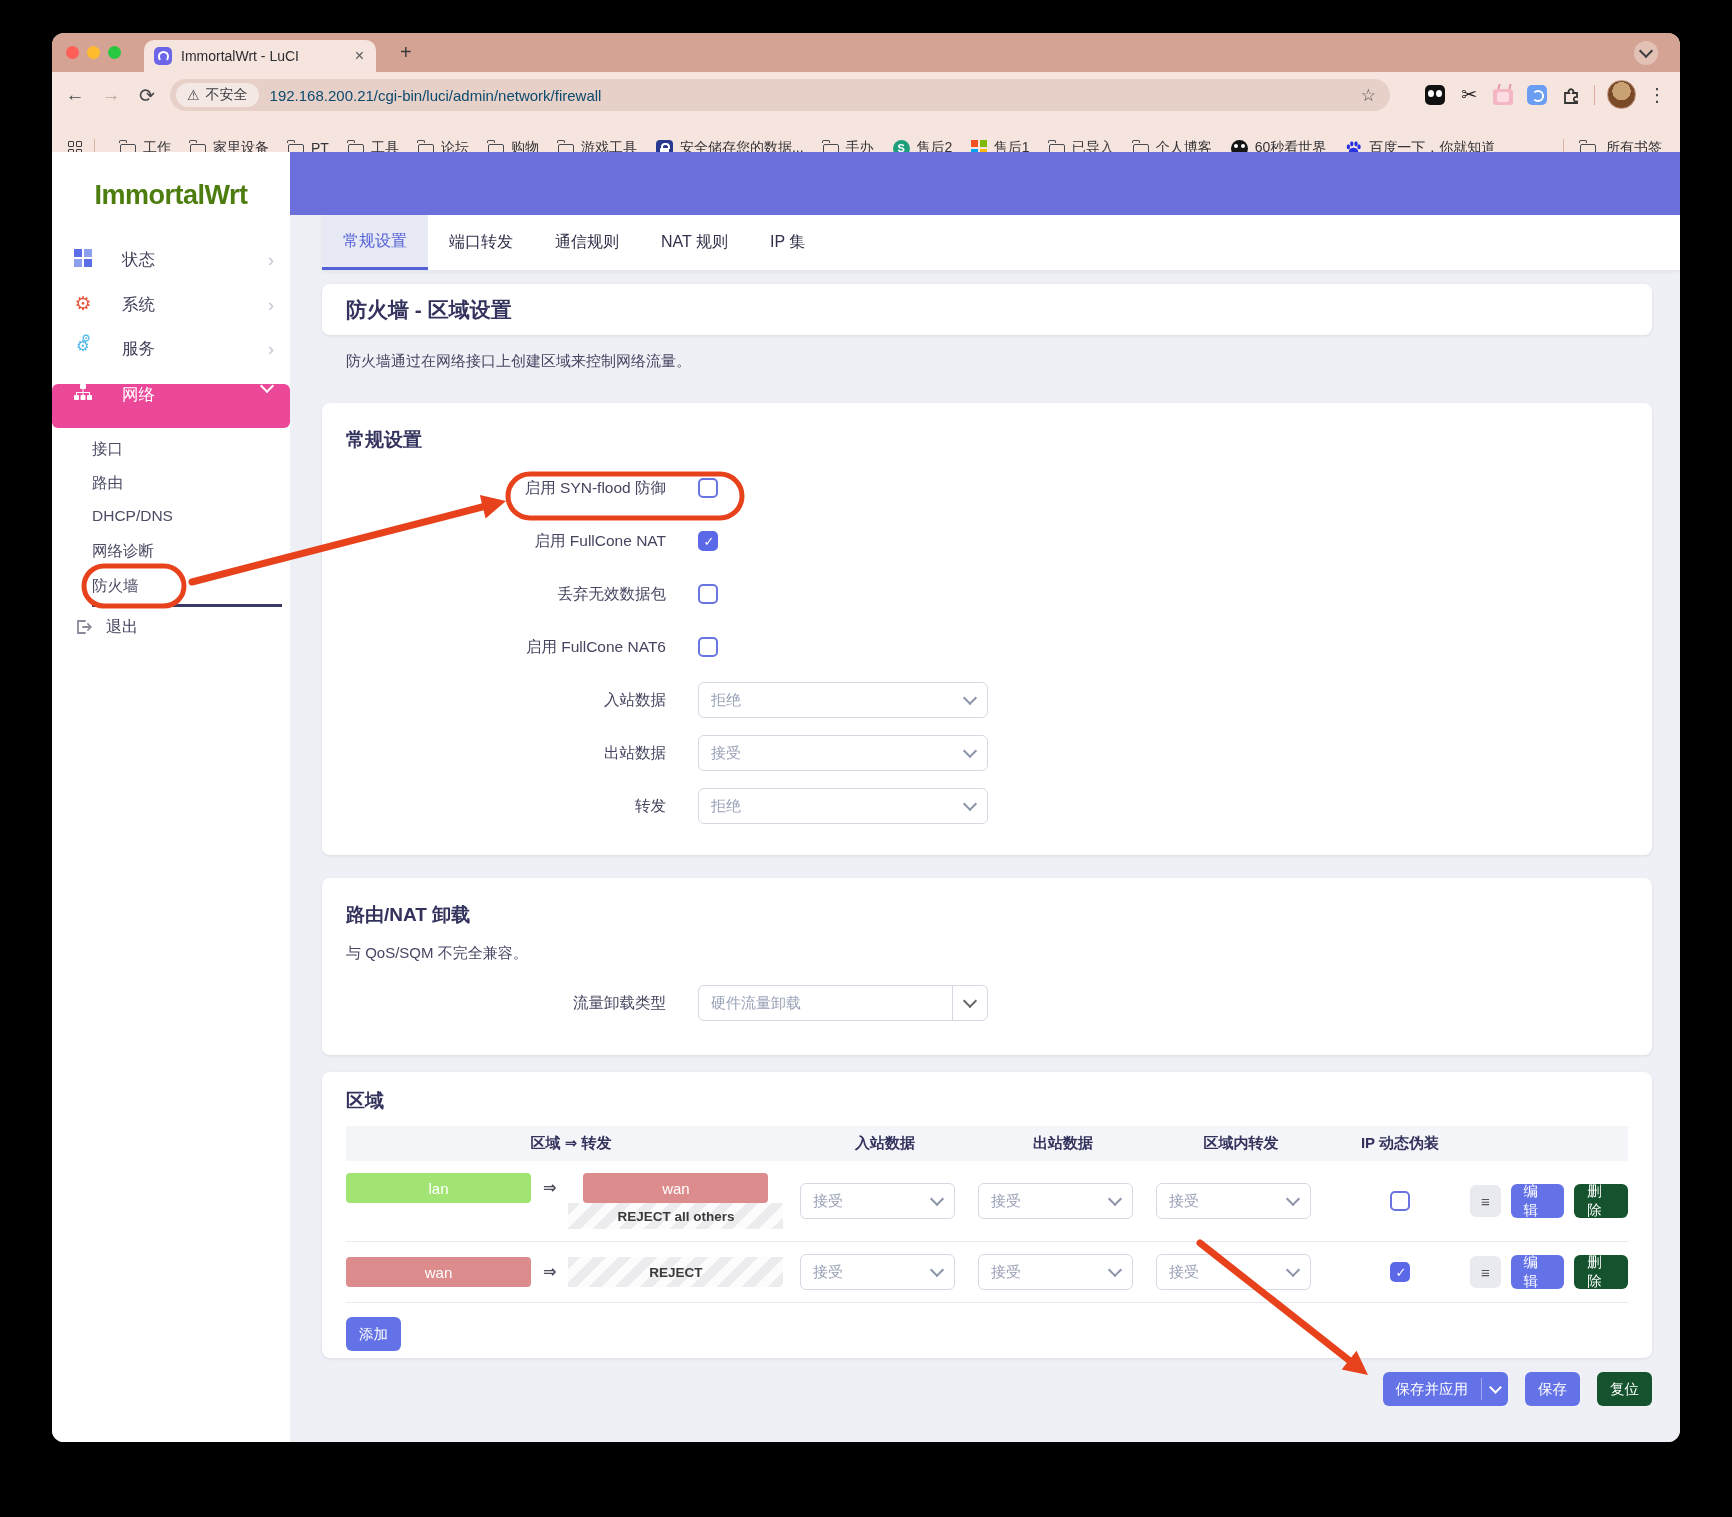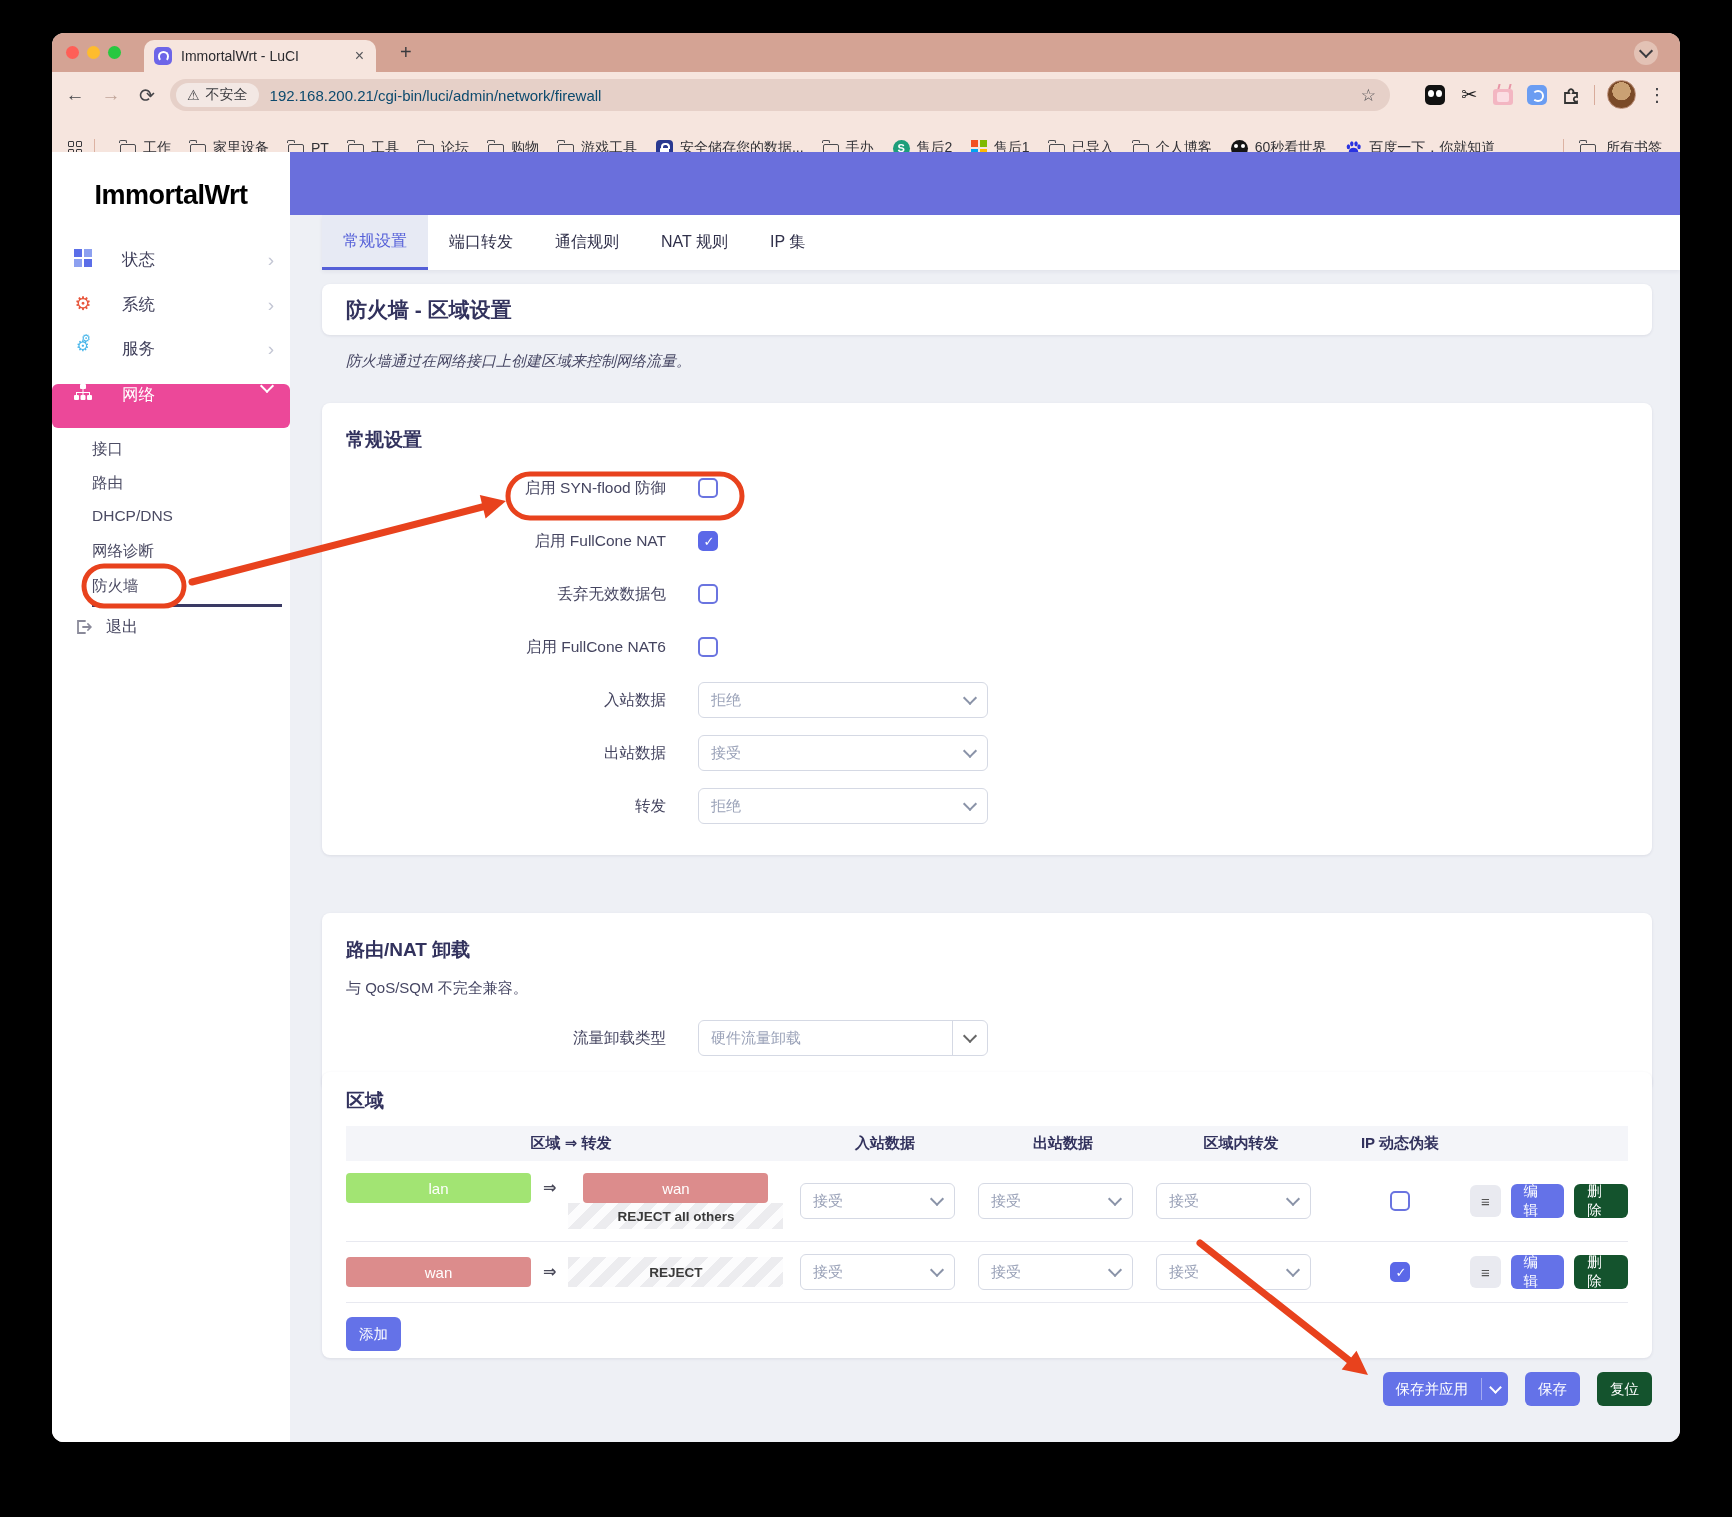--- a/index.html
+++ b/index.html
@@ -68,21 +68,21 @@
   .ic-ms i:nth-child(1){background:#f25022;}.ic-ms i:nth-child(2){background:#7fba00;}
   .ic-ms i:nth-child(3){background:#00a4ef;}.ic-ms i:nth-child(4){background:#ffb900;}
   .ic-panda{width:17px;height:17px;border-radius:50%;background:#151515;position:relative;}
   .ic-panda::before,.ic-panda::after{content:"";position:absolute;top:4px;width:4px;height:4px;border-radius:50%;background:#fff;}
   .ic-panda::before{left:3px;}.ic-panda::after{right:3px;}
   .bright{margin-left:auto;display:flex;align-items:center;gap:10px;padding-right:18px;}
   
   .page{position:absolute;left:0;top:119px;width:100%;height:1290px;background:#eef0f5;}
   .sidebar{position:absolute;left:0;top:0;width:238px;height:100%;background:#fff;}
   .logo{position:absolute;left:0;top:28px;width:100%;text-align:center;font-size:27px;font-weight:800;
-        color:#000000;letter-spacing:-.5px;}
+        color:#4d7c0f;letter-spacing:-.5px;}
   .mitem{position:absolute;left:0;width:238px;height:44px;display:flex;align-items:flex-start;gap:16px;}
   .mico{width:22px;margin-left:20px;display:flex;justify-content:center;}
   .mlabel{margin-left:12px;font-size:16.5px;color:#3f3f5a;font-weight:500;}
   .mchev{margin-left:auto;margin-right:16px;color:#c3c6d4;font-size:19px;}
   .mactive{background:#ec4899;border-radius:6px;}
   .mactive .mlabel{color:#fff;}
   .ic-status{display:grid;grid-template-columns:8px 8px;grid-template-rows:8px 8px;gap:2px;}
   .ic-status i:nth-child(1){background:#5b6ee8;}.ic-status i:nth-child(2){background:#8da0f0;}
   .ic-status i:nth-child(3){background:#8da0f0;}.ic-status i:nth-child(4){background:#5b6ee8;}
   .ic-gear{font-size:19px;color:#e8573d;line-height:1;}
@@ -97,21 +97,21 @@
   
   .main{position:absolute;left:238px;top:0;right:0;height:100%;}
   .pband{position:absolute;left:0;top:0;width:100%;height:63px;background:#6a6fdc;}
   .tabbar{position:absolute;left:32px;top:63px;right:0;height:55px;background:#fff;display:flex;
         box-shadow:0 2px 4px rgba(40,40,90,.06);}
   .ttab{display:flex;align-items:center;padding:0 21px;font-size:16px;color:#30304a;}
   .ttab.active{background:#e7eaf4;color:#5560d8;border-bottom:3px solid #5560d8;box-sizing:border-box;font-weight:500;}
   .card{position:absolute;left:32px;width:1330px;background:#fff;border-radius:8px;
         box-shadow:0 1px 3px rgba(50,50,93,.1);box-sizing:border-box;}
   .pgtitle{font-size:21px;font-weight:bold;color:#32325d;padding:14px 24px;}
-  .pgdesc{position:absolute;left:56px;top:200px;font-size:15px;color:#464663;font-style:italic;}
+  .pgdesc{position:absolute;left:56px;top:200px;font-size:15px;color:#464663;}
   .ctitle{font-size:19px;font-weight:bold;color:#32325d;}
   .frow{display:flex;align-items:center;min-height:36px;margin-top:17px;}
   .flabel{width:320px;text-align:right;font-size:15.5px;color:#454560;flex:0 0 auto;}
   .fctrl{margin-left:32px;display:flex;align-items:center;}
   .cbx{width:20px;height:20px;border:2px solid #6a74e0;border-radius:5px;background:#fff;position:relative;box-sizing:border-box;}
   .cbx[data-checked="true"]{background:#5b68e8;border-color:#5b68e8;}
   .cbx[data-checked="true"]::after{content:"✓";position:absolute;color:#fff;font-size:13px;font-weight:bold;left:3.5px;top:0.5px;}
   .sel{width:290px;height:36px;border:1px solid #d5d9e4;border-radius:6px;background:#fff;display:flex;
         align-items:center;padding:0 12px;box-sizing:border-box;justify-content:space-between;}
   .selval{font-size:15px;color:#9aa2b8;}
@@ -433,21 +433,21 @@
             <div class="fctrl">
               <div class="sel">
                 <span class="selval">拒绝</span>
                 <span class="cdown"></span>
               </div>
             </div>
           </div>
         </div>
       </div>
 
-      <div class="card" style="top:726px;height:177px;padding:24px;margin-top:35px;">
+      <div class="card" style="top:726px;height:177px;padding:24px;">
         <div class="ctitle">路由/NAT 卸载</div>
         <div style="margin-top:16px;font-size:15px;color:#464663;">与 QoS/SQM 不完全兼容。</div>
         <div class="frow" style="margin-top:22px;">
           <div class="flabel">流量卸载类型</div>
           <div class="fctrl">
             <div class="sel combo">
               <span class="selval">硬件流量卸载</span>
               <span class="cpart">
                 <span class="combo-div"></span>
                 <span class="cdown" style="border-color:#666;"></span>

